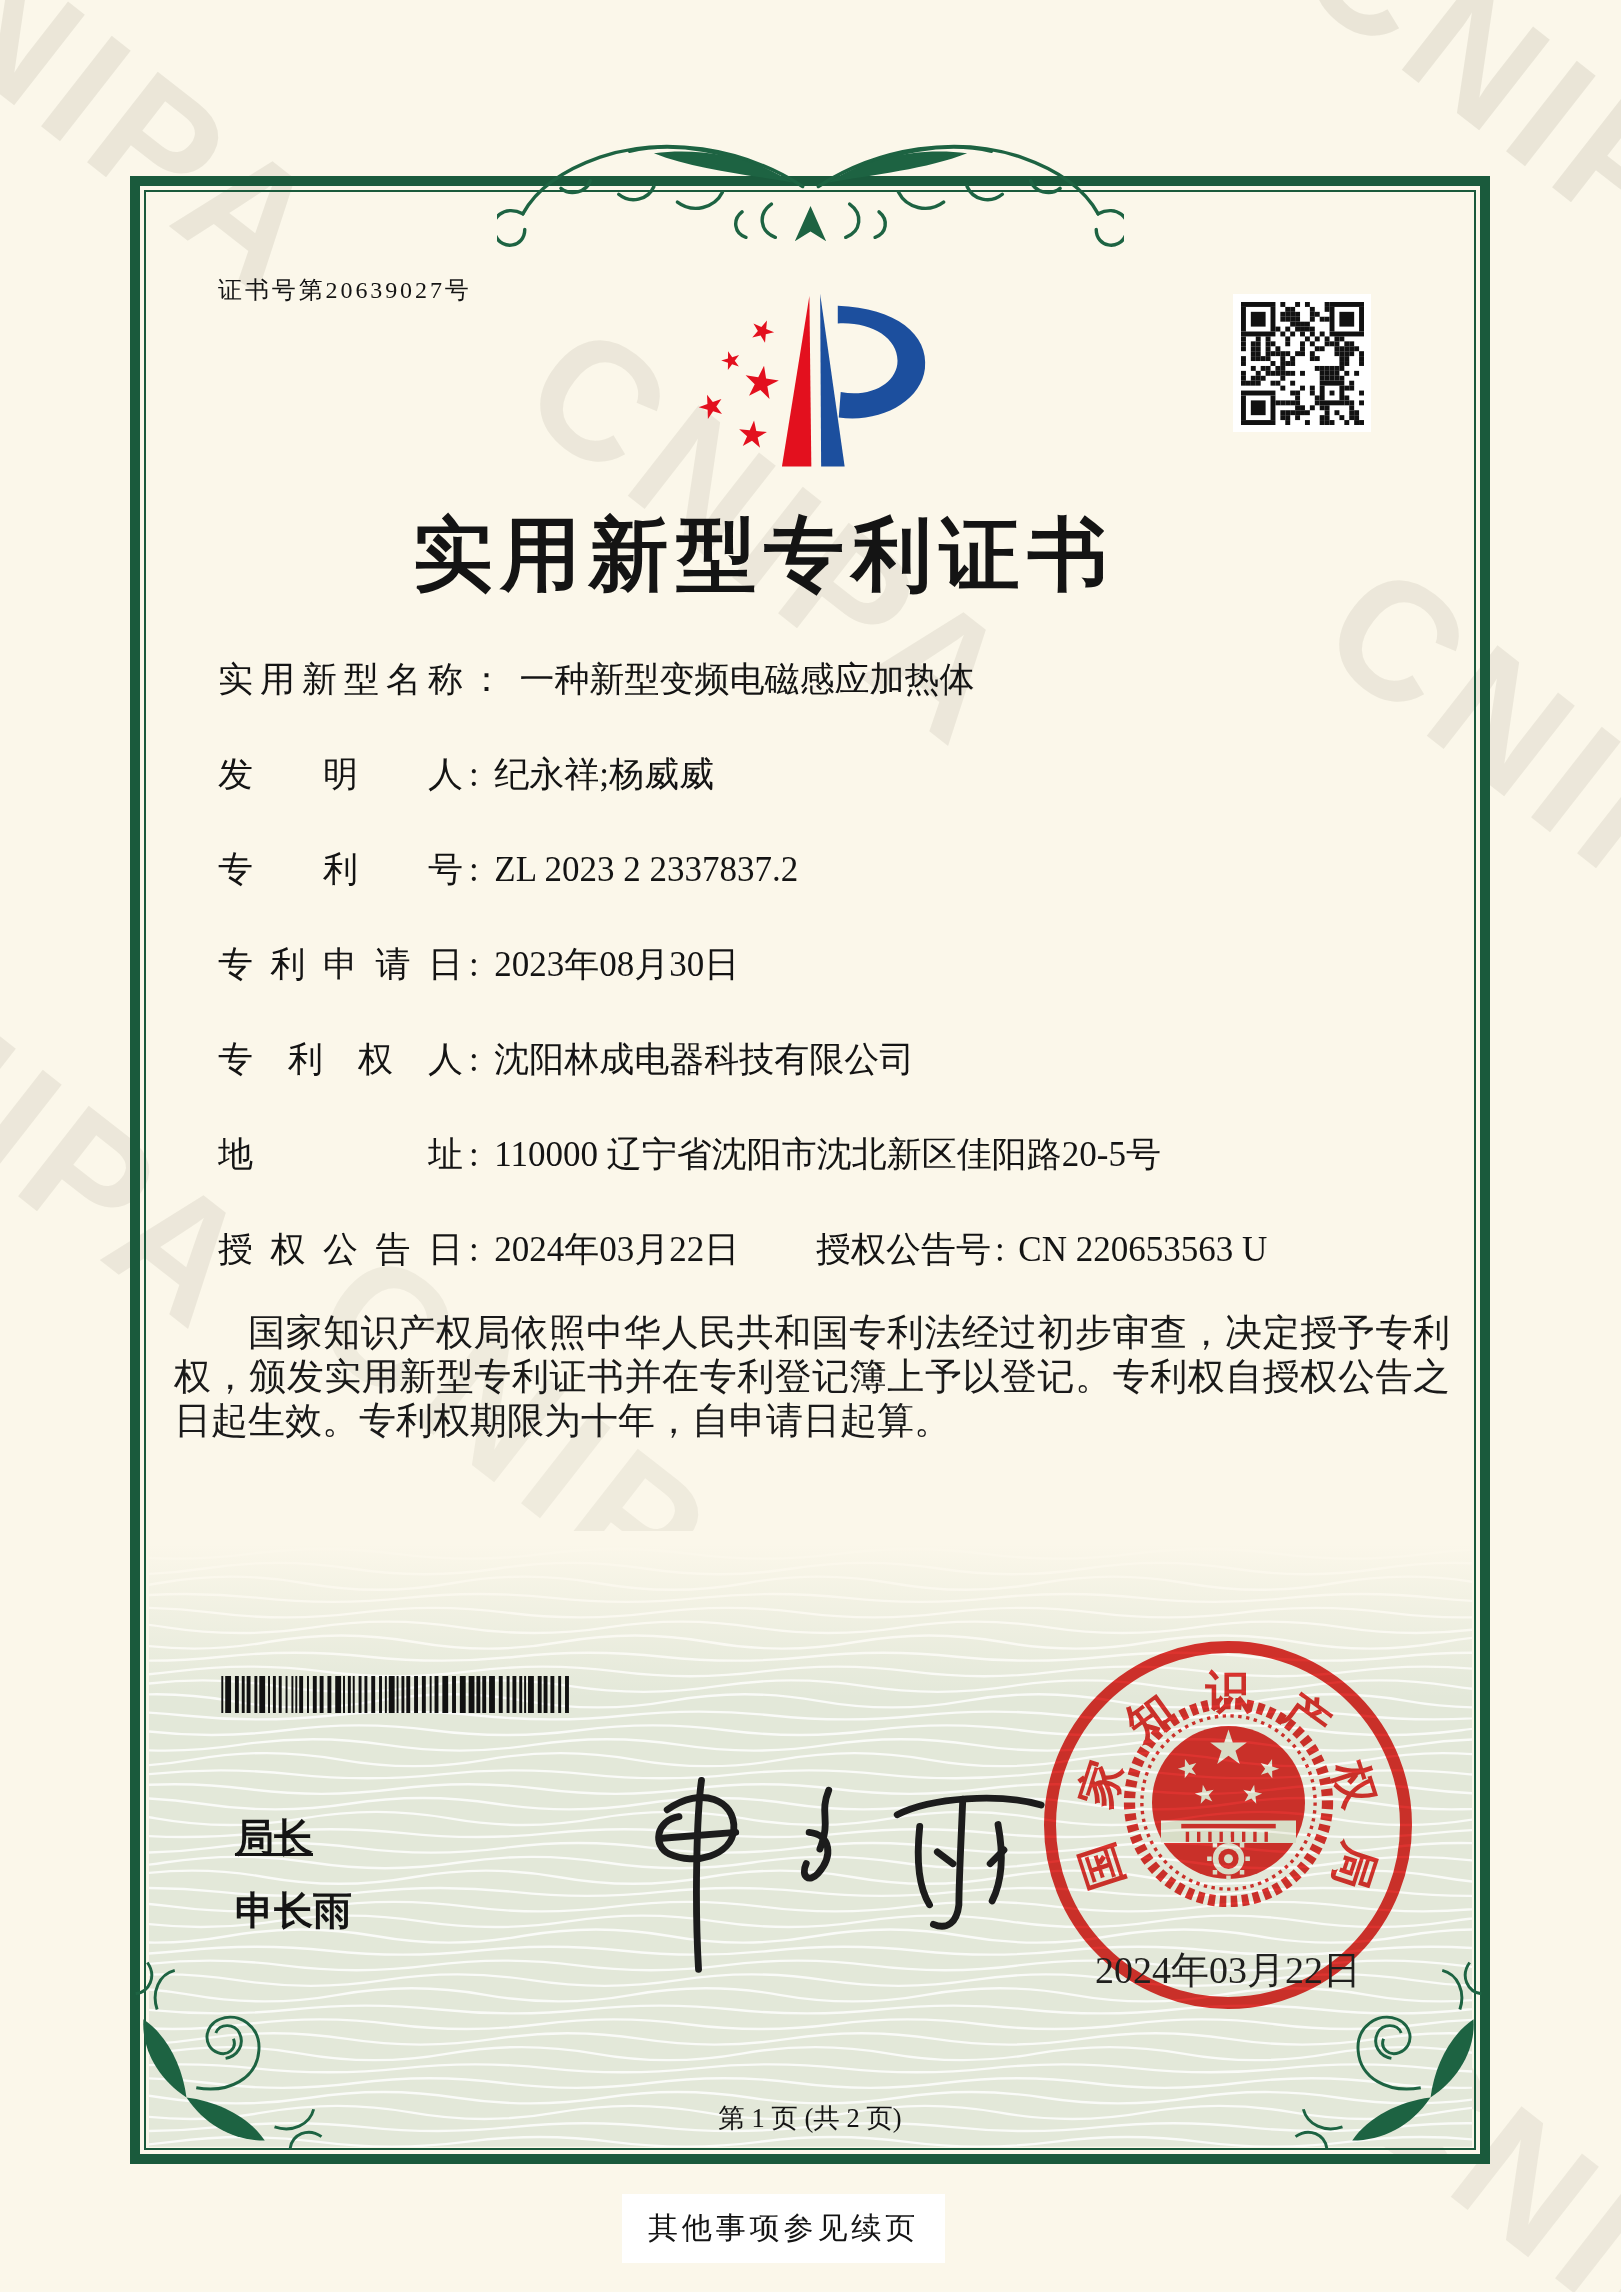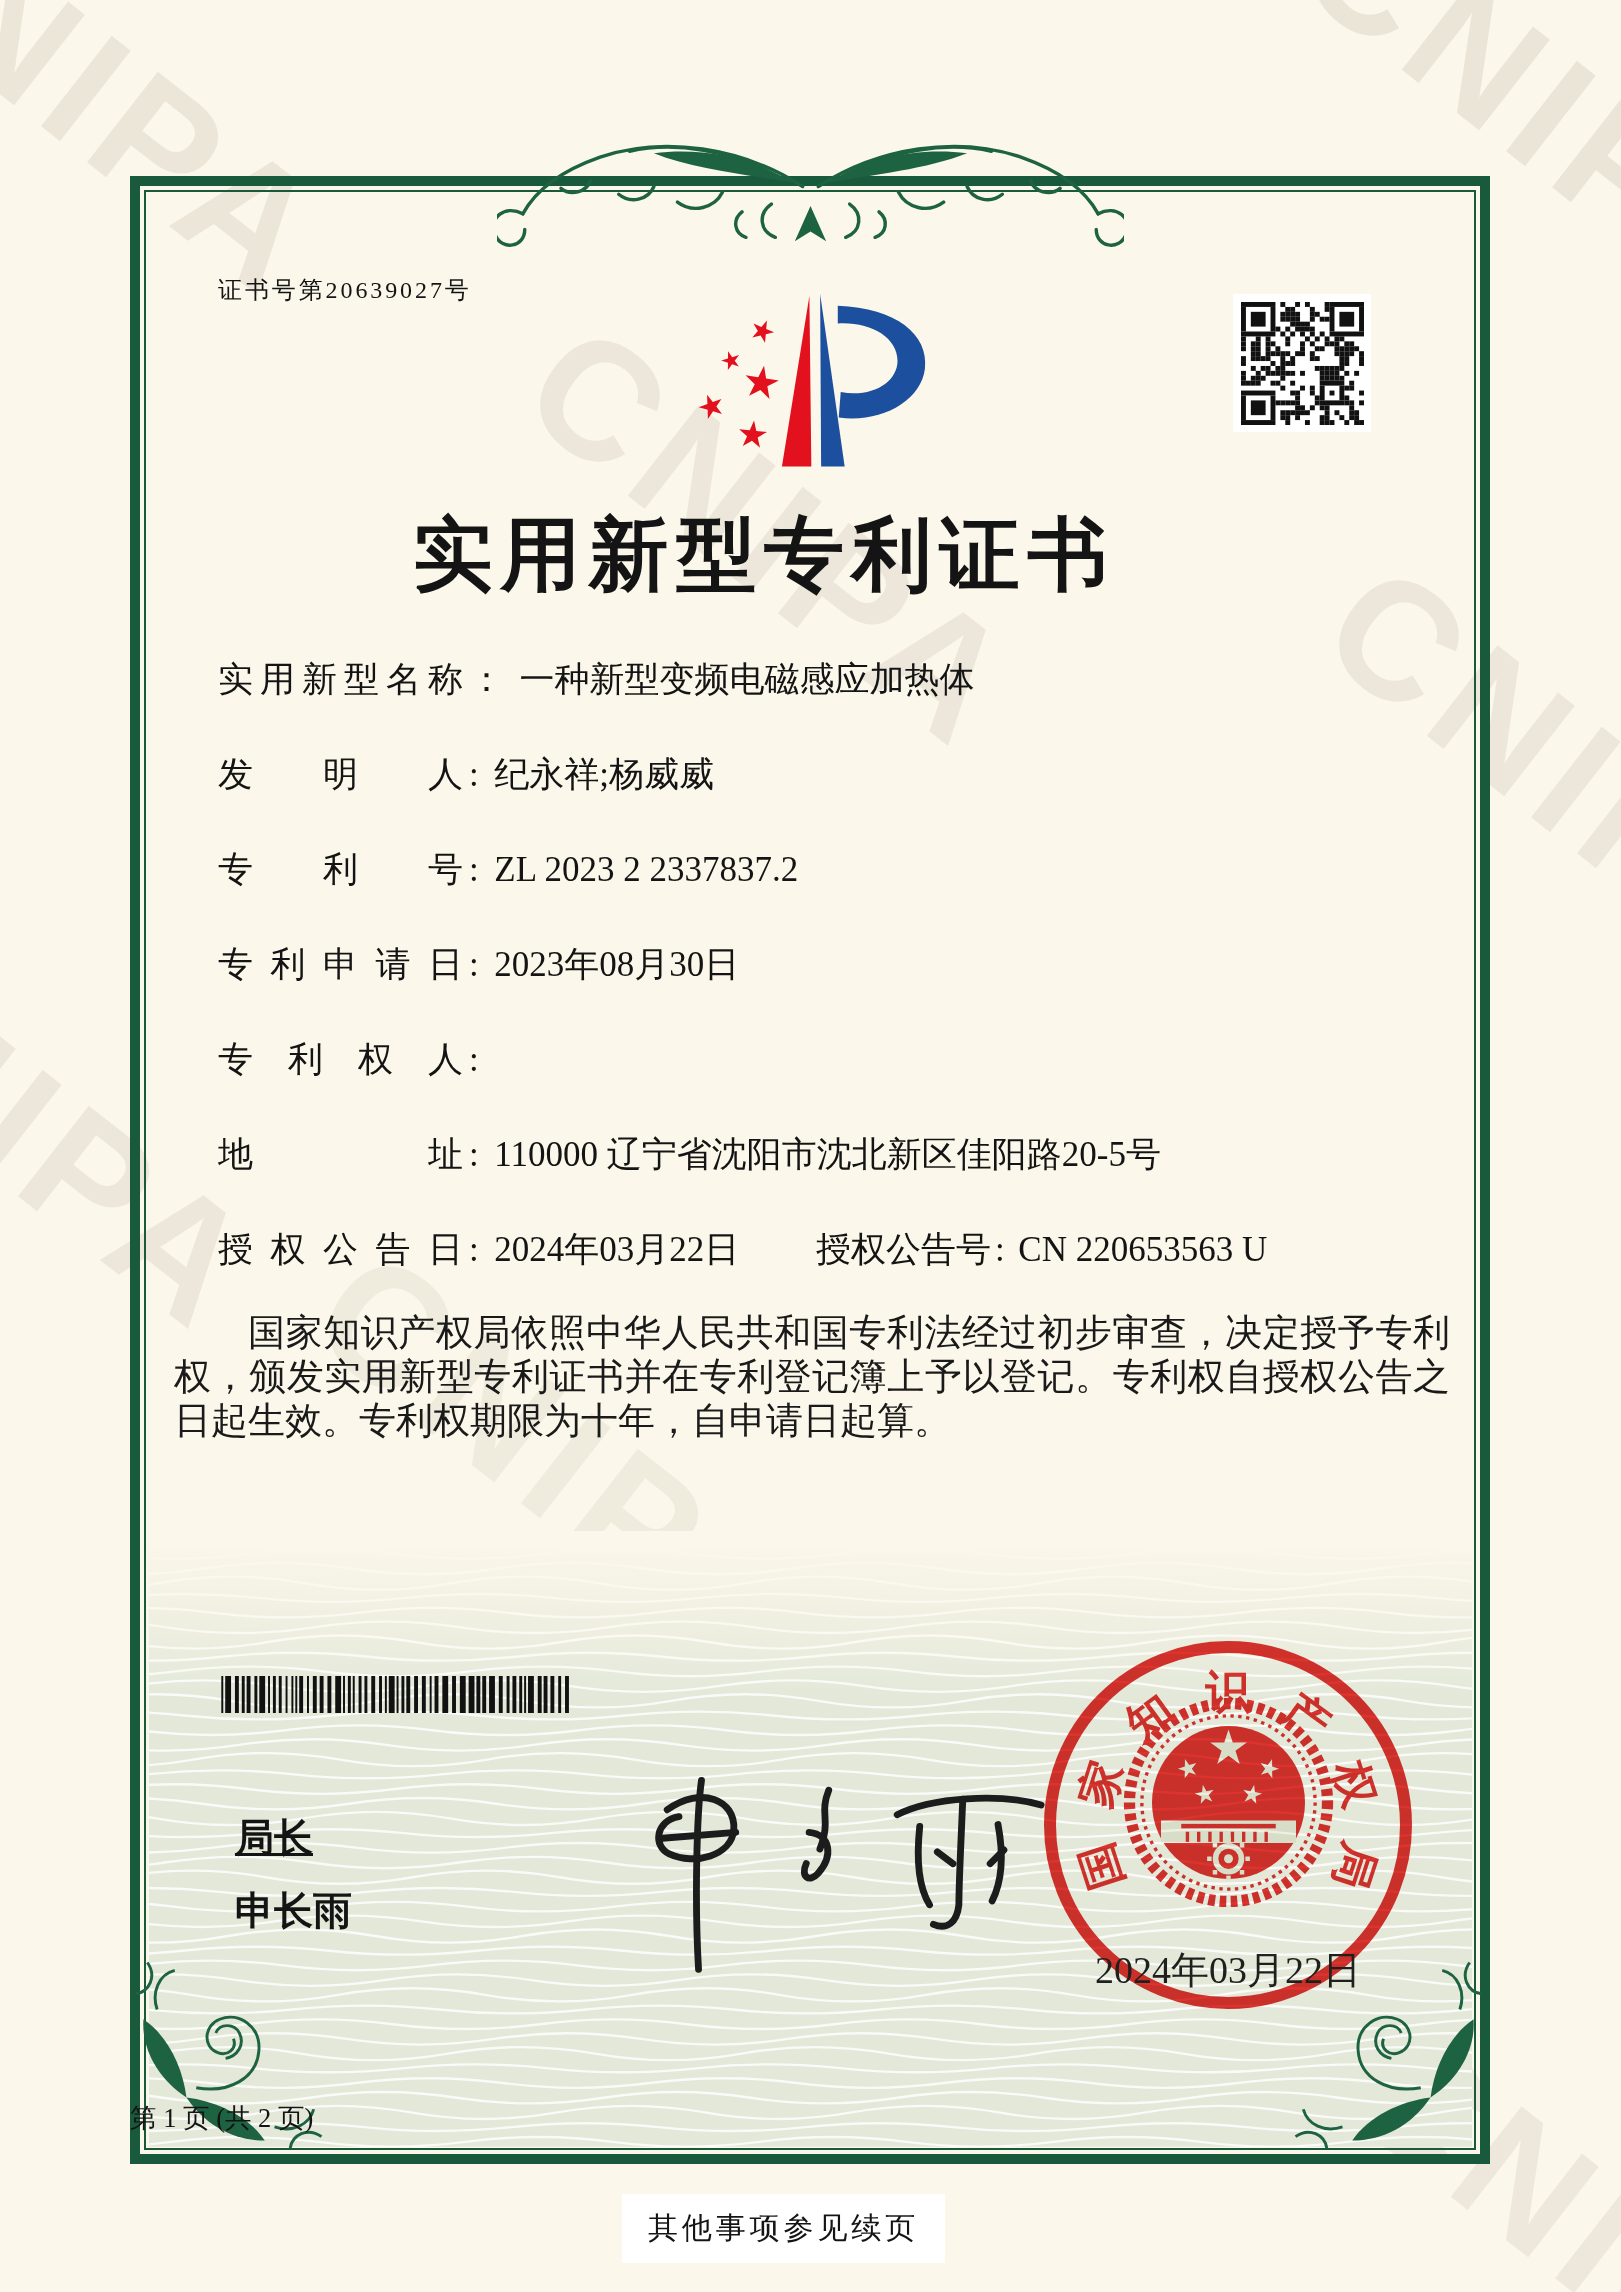--- a/index.html
+++ b/index.html
@@ -44,21 +44,21 @@
   
   .seal{position:absolute;left:1042px;top:1639px;width:372px;height:372px;z-index:6;
         mix-blend-mode:multiply;opacity:.93;}
   .seal-ring{position:absolute;left:2px;top:2px;right:2px;bottom:2px;border:12.7px solid #e02420;border-radius:50%;}
   .emblem{position:absolute;left:74px;top:51px;width:225px;height:225px;}
   .seal-char{position:absolute;left:50%;top:50%;font-size:45px;font-weight:700;color:#e02420;
              font-family:"Liberation Serif",serif;}
   .seal-date{position:absolute;left:0;top:306px;width:100%;text-align:center;
              font-size:38px;color:#111;mix-blend-mode:normal;}
   
-  .pageinfo{position:absolute;left:130px;top:2100px;width:1360px;font-size:26.5px;z-index:5;}
+  .pageinfo{position:absolute;left:130px;top:2100px;width:1360px;text-align:center;font-size:26.5px;z-index:5;}
   .contnote{position:absolute;left:622px;top:2194px;width:323px;height:69px;background:#fff;z-index:5;
             display:flex;align-items:center;justify-content:center;font-size:30px;letter-spacing:3.9px;}
 </style>
 </head>
 <body>
 
 <div id="wm-layer">
     <div class="wm" style="left: -201px; top: -9.8px; opacity: 0.14;">CNIPA</div>
     <div class="wm" style="left: 1264px; top: 14.7px; opacity: 0.15;">CNIPA</div>
     <div class="wm" style="left: 490px; top: 441px; opacity: 0.13;">CNIPA</div>
@@ -443,20 +443,21 @@
       <span>2023年08月30日</span>
     </div>
     <div class="frow">
       <span class="flabel">
         <i style="font-style: normal;">专</i>
         <i style="font-style: normal;">利</i>
         <i style="font-style: normal;">权</i>
         <i style="font-style: normal;">人</i>
       </span>
       <span class="fcolon">:</span>
+      <span>沈阳林成电器科技有限公司</span>
     </div>
     <div class="frow">
       <span class="flabel">
         <i style="font-style: normal;">地</i>
         <i style="font-style: normal;">址</i>
       </span>
       <span class="fcolon">:</span>
       <span>110000 辽宁省沈阳市沈北新区佳阳路20-5号</span>
     </div>
     <div class="frow">

